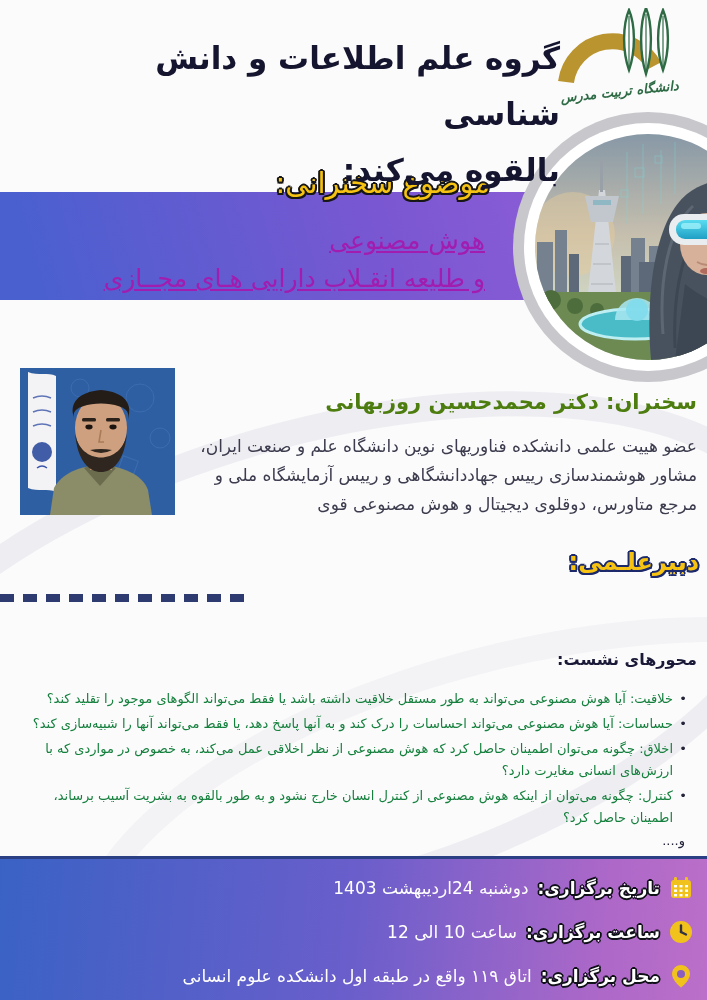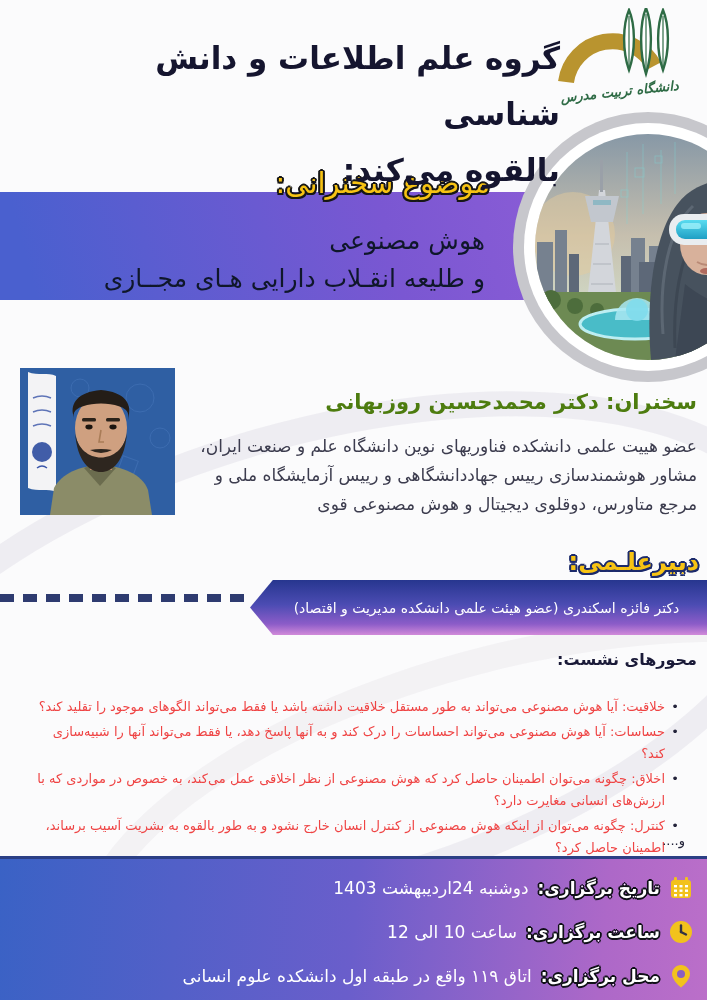--- a/index.html
+++ b/index.html
@@ -14,21 +14,21 @@
     color:#15152f;font-weight:bold;font-size:31px;line-height:56px;z-index:3;margin-left:44px;}
   .logo{position:absolute;top:8px;right:25px;width:130px;height:100px;z-index:3;}
   
   .topic-banner{position:absolute;left:0;top:192px;width:707px;height:108px;
     background:linear-gradient(75deg,#4a60cf 5%,#7a57d2 55%,#9560d8 95%);z-index:1;}
   .topic-label{position:absolute;top:166px;right:217px;z-index:2;direction:rtl;
     font-size:29px;font-weight:normal;color:#f7c313;
     text-shadow:-2px 0 #171717,2px 0 #171717,0 -2px #171717,0 2px #171717,
       -1.5px -1.5px #171717,1.5px -1.5px #171717,-1.5px 1.5px #171717,1.5px 1.5px #171717;}
   .topic-lines{position:absolute;top:222px;right:222px;z-index:2;direction:rtl;text-align:right;
-    color:#0f172a;font-size:25px;line-height:38px;}
+    color:#a21caf;font-size:25px;line-height:38px;text-decoration:underline;}
   
   .hero-wrap{position:absolute;left:513px;top:112px;width:270px;height:270px;z-index:2;}
   .hero-ring{position:absolute;inset:0;border-radius:50%;background:#c7c7cc;}
   .hero-white{position:absolute;inset:11px;border-radius:50%;background:#ffffff;}
   .hero-photo{position:absolute;inset:22px;border-radius:50%;overflow:hidden;}
   .hero-photo svg{display:block;width:100%;height:100%;}
   
   .speaker-photo{position:absolute;left:20px;top:368px;width:155px;height:147px;overflow:hidden;}
   .speaker-photo svg{display:block;width:100%;height:100%;}
   .speaker-heading{position:absolute;top:390px;right:10px;direction:rtl;color:#4d7c0f;
@@ -44,21 +44,21 @@
     background:linear-gradient(180deg,#27368f 0%,#4c4cb3 45%,#8c5cc8 80%,#d18ad9 100%);
     clip-path:polygon(5% 0,100% 0,100% 100%,5% 100%,0 50%);
     display:flex;align-items:center;justify-content:center;}
   .secretary-banner span{direction:rtl;color:#fff;font-size:14px;padding-right:10px;padding-left:26px;white-space:nowrap;}
   .dashed-line{position:absolute;top:594px;left:0;width:248px;height:8px;z-index:2;
     background:repeating-linear-gradient(90deg,#2e3b70 0 14px,transparent 14px 23px);}
   
   .agenda-heading{position:absolute;top:650px;right:10px;direction:rtl;color:#1a1a38;
     font-size:16px;font-weight:bold;z-index:2;}
   .agenda-list{position:absolute;top:688px;right:20px;left:23px;direction:rtl;z-index:2;
-    color:#ef4444;font-size:13px;line-height:22px;margin:8px;padding:0 14px 0 0;list-style:none;}
+    color:#15803d;font-size:13px;line-height:22px;margin:0;padding:0 14px 0 0;list-style:none;}
   .agenda-list li{position:relative;margin-bottom:3px;text-align:right;}
   .agenda-list li::before{content:"\2022";position:absolute;right:-14px;top:0;color:#23233a;}
   .agenda-more{position:absolute;top:833px;right:22px;direction:rtl;color:#23233a;font-size:13px;z-index:2;}
   
   .footer{position:absolute;left:0;top:856px;width:707px;height:144px;z-index:2;
     background:linear-gradient(95deg,#3a62c5 0%,#6a5ecb 50%,#ad68c8 85%,#bb6fc9 100%);
     border-top:3px solid #2b3f85;box-sizing:border-box;
     display:flex;flex-direction:column;gap:5px;padding:9px 14px 0 0;direction:rtl;}
   .footer-row{display:flex;align-items:center;gap:9px;height:39px;direction:rtl;}
   .footer-row .icon{width:24px;height:24px;flex:0 0 auto;}
@@ -221,23 +221,20 @@
         <ellipse cx="93" cy="59" rx="3.6" ry="2.4" fill="#1c150f"></ellipse>
         <path d="M81,62 L79,74 L84,74" stroke="#a97c57" stroke-width="1.6" fill="none"></path>
         <path d="M70,82 Q81,88 92,82 Q81,80 70,82 Z" fill="#2e261f"></path>
       </g>
     </svg>
   </div>
   <div class="speaker-heading">سخنران: دکتر محمدحسین روزبهانی</div>
   <div class="speaker-bio">عضو هییت علمی دانشکده فناوریهای نوین دانشگاه علم و صنعت ایران، مشاور هوشمندسازی رییس جهاددانشگاهی و رییس آزمایشگاه ملی و مرجع متاورس، دوقلوی دیجیتال و هوش مصنوعی قوی</div>
 
   <div class="secretary-label">دبیرعلـمی:</div>
-  <div class="secretary-banner">
-    <span>دکتر فائزه اسکندری (عضو هیئت علمی دانشکده مدیریت و اقتصاد)</span>
-  </div>
   <div class="dashed-line"></div>
 
   <div class="agenda-heading">محورهای نشست:</div>
   <ul class="agenda-list">
     <li>خلاقیت: آیا هوش مصنوعی می‌تواند به طور مستقل خلاقیت داشته باشد یا فقط می‌تواند الگوهای موجود را تقلید کند؟</li>
     <li>حساسات: آیا هوش مصنوعی می‌تواند احساسات را درک کند و به آنها پاسخ دهد، یا فقط می‌تواند آنها را شبیه‌سازی کند؟</li>
     <li>اخلاق: چگونه می‌توان اطمینان حاصل کرد که هوش مصنوعی از نظر اخلاقی عمل می‌کند، به خصوص در مواردی که با ارزش‌های انسانی مغایرت دارد؟</li>
     <li>کنترل: چگونه می‌توان از اینکه هوش مصنوعی از کنترل انسان خارج نشود و به طور بالقوه به بشریت آسیب برساند، اطمینان حاصل کرد؟</li>
   </ul>
   <div class="agenda-more">و....</div>

